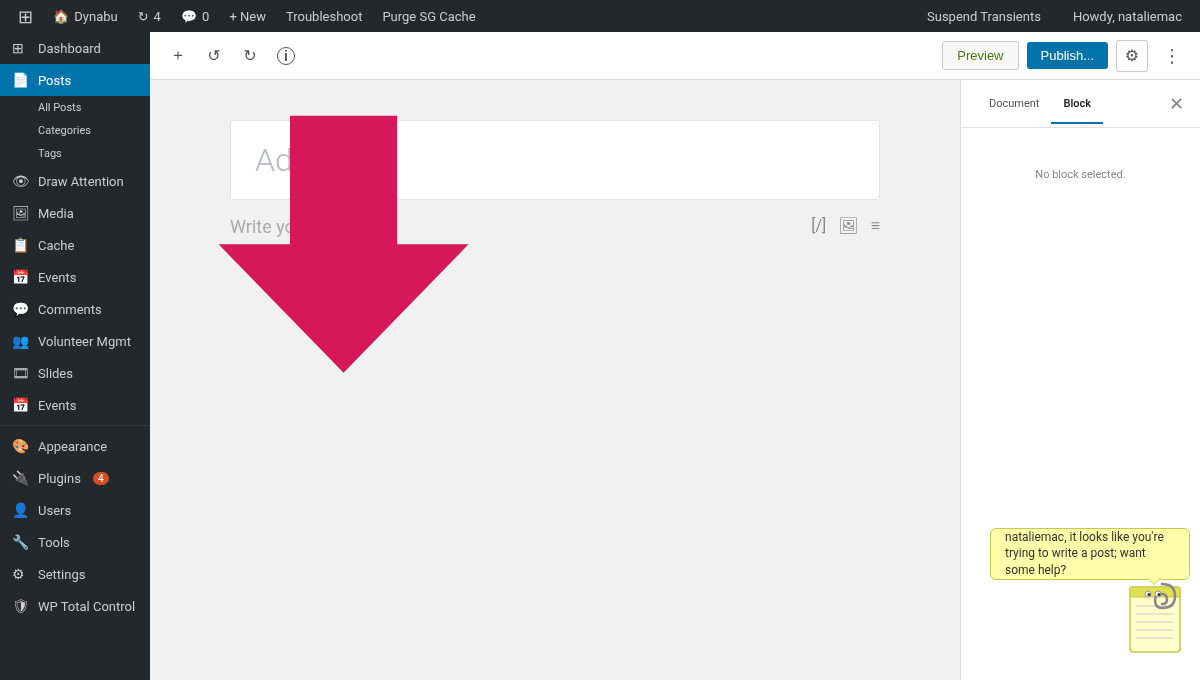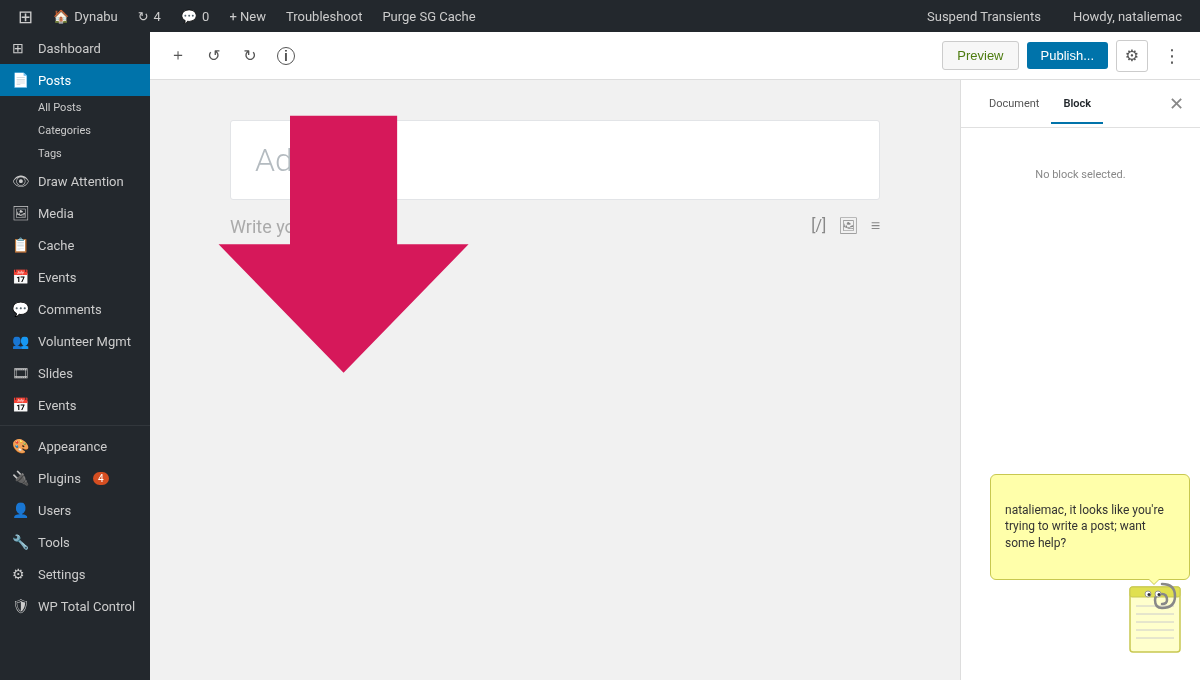--- a/index.html
+++ b/index.html
@@ -260,21 +260,21 @@
     #clippy-area {
       position: absolute;
       bottom: 10px;
       right: 10px;
       z-index: 20;
     }
     .clippy-bubble {
       background: #ffffaa;
       border: 1px solid #c8c850;
       border-radius: 6px;
-      padding: 27px 14px;
+      padding: 0 14px;
       font-size: 12px;
       color: #333;
       max-width: 200px;
       line-height: 1.4;
       position: relative;
     }
     .clippy-bubble::after {
       content: '';
       position: absolute;
       bottom: -10px;

